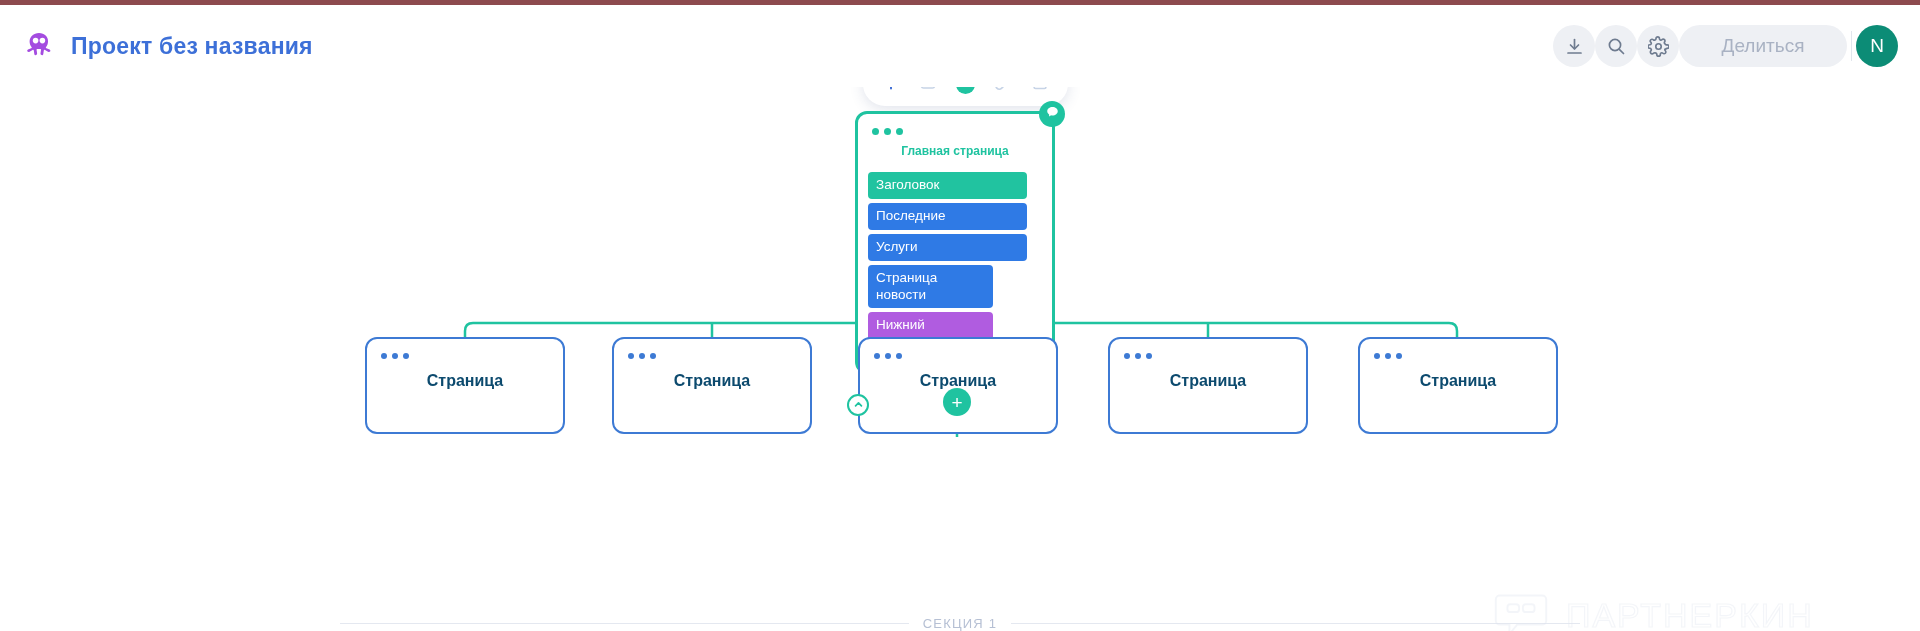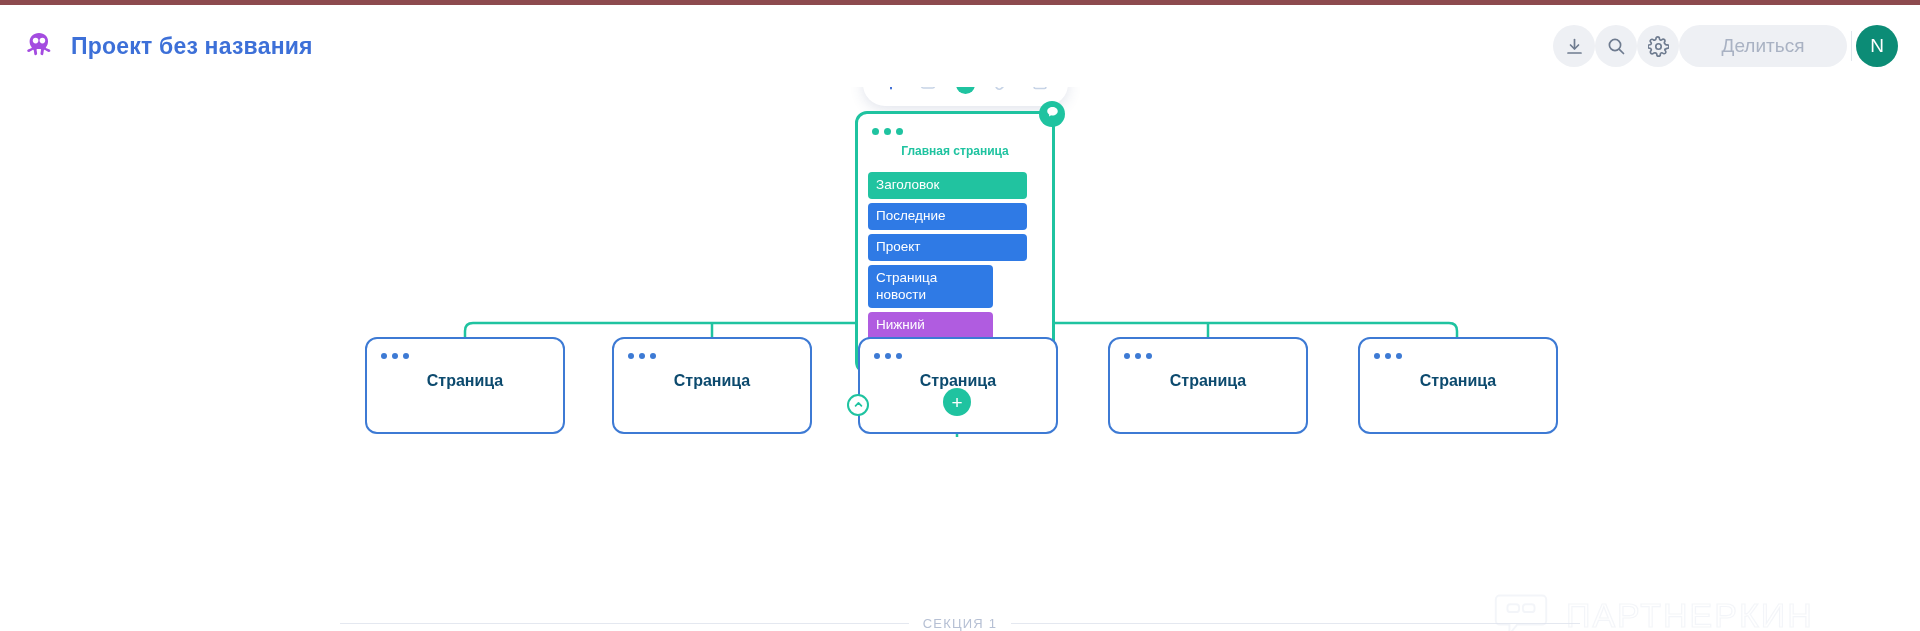--- a/index.html
+++ b/index.html
@@ -301,21 +301,21 @@
       <div class="card-dots">
         <i></i>
         <i></i>
         <i></i>
       </div>
       <div class="root-title">Главная страница</div>
 
       <div class="block-list">
         <div class="blk teal">Заголовок</div>
         <div class="blk blue">Последние</div>
-        <div class="blk blue">Проект</div>
+        <div class="blk blue">Услуги</div>
         <div class="blk blue" style="width:125px">Страница новости</div>
         <div class="blk purple" style="width:125px">Нижний колонтитул</div>
       </div>
 
       <div class="comment-badge">
         <span>
           <svg width="15" height="15" viewBox="0 0 16 16" fill="#fff">
             <path d="M8 2.2c-3.1 0-5.6 2-5.6 4.5 0 1.4.8 2.6 2 3.5v2.1l2.1-1.3c.5.1 1 .2 1.5.2 3.1 0 5.6-2 5.6-4.5S11.1 2.2 8 2.2z"></path>
           </svg>
         </span>

